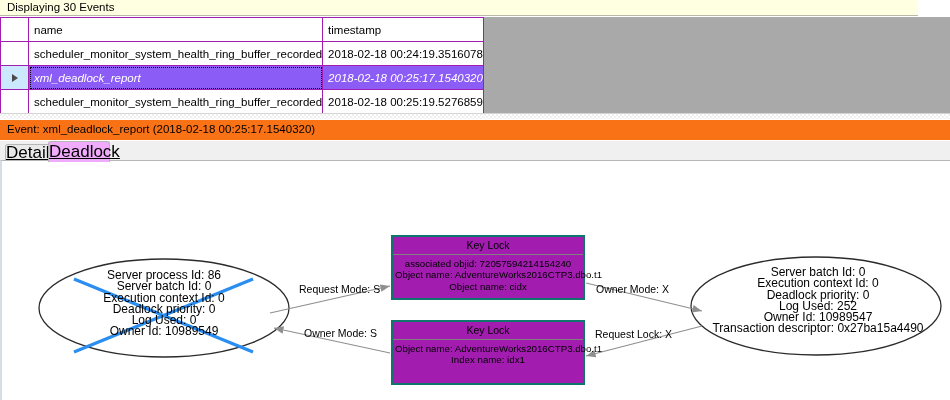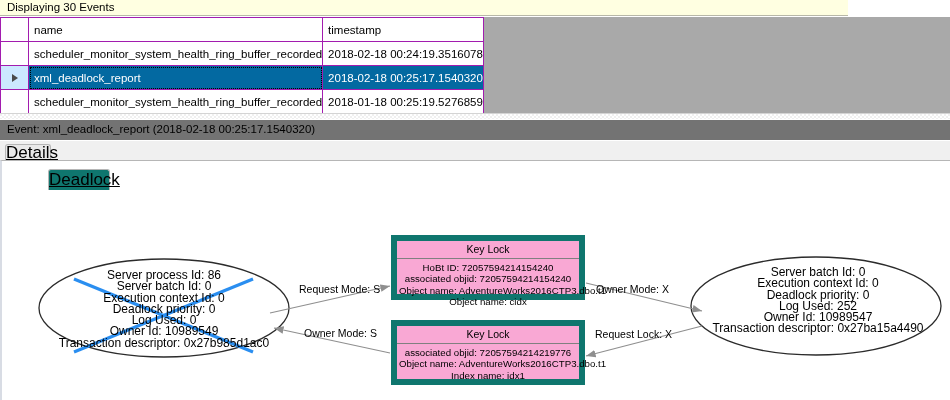--- a/index.html
+++ b/index.html
@@ -3,21 +3,21 @@
 <meta charset="utf-8">
 <style>
   html,body{margin:0;padding:0;}
   body{
     width:950px;height:400px;overflow:hidden;
     font-family:"Liberation Sans", sans-serif;
     font-size:11px;color:#000;background:#ffffff;
   }
   
   .events-bar{
-    position:absolute;left:0;top:0;width:848px;height:16px;
+    position:absolute;left:0;top:0;width:918px;height:16px;
     background:#ffffe1;border-bottom:1px solid #b8b8a8;
     box-sizing:border-box;
   }
   .events-bar span{
     position:absolute;left:7px;top:1px;font-size:11.5px;color:#000;
   }
   
   .grid{
     position:absolute;left:0;top:17px;width:950px;height:102px;
     background:#a9a9a9;
@@ -33,21 +33,21 @@
     vertical-align:middle;
     white-space:nowrap;overflow:hidden;
     background:#fff;
   }
   .grid-table col.c-sel{width:28px;}
   .grid-table col.c-name{width:276px;}
   .grid-table col.c-ts{width:158px;}
   .grid-table td.sel-cell{padding:0;text-align:center;background:#fff;}
   .grid-table tr.is-selected td.sel-cell{background:#cce8ff;}
   .grid-table tr.is-selected td.data-cell{
-    background:#0369a1;color:#fff;
+    background:#8b5cf6;color:#fff;font-style:italic;
   }
   .grid-table tr.is-selected td.data-cell.focused{
     outline:1px dotted #000;outline-offset:-2px;
   }
   .row-arrow{
     display:inline-block;width:0;height:0;
     border-top:4px solid transparent;border-bottom:4px solid transparent;
     border-left:6px solid #4a4a4a;vertical-align:middle;
   }
   .grid-scroll{
@@ -55,21 +55,21 @@
     background:#f0f0f0;
     background-image:
       linear-gradient(45deg,#fff 25%,transparent 25%,transparent 75%,#fff 75%),
       linear-gradient(45deg,#fff 25%,transparent 25%,transparent 75%,#fff 75%);
     background-size:4px 4px;background-position:0 0,2px 2px;
     border-top:1px solid #d4d4d4;box-sizing:border-box;
   }
   
   .event-header{
     position:absolute;left:0;top:120px;width:950px;height:20px;
-    background:#737373;
+    background:#f97316;
   }
   .event-header span{
     position:absolute;left:7px;top:3px;font-size:11.5px;
   }
   
   .tabstrip{
     position:absolute;left:0;top:141px;width:950px;height:20px;
     background:#f0f0f0;
   }
   .tab{
@@ -77,23 +77,22 @@
     border:1px solid #b6b6b6;border-bottom:none;
     background:#e9e9e9;
     border-radius:3px 3px 0 0;
     box-sizing:border-box;
     font-size:17px;line-height:16px;text-align:right;
     color:#000;
     text-decoration:underline;
   }
   .tab.active{
     top:0;height:21px;line-height:19px;
-    background:#0f766e;border-color:#b6b6b6;
+    background:#f0abfc;border-color:#b6b6b6;
     z-index:3;
-    margin-top:28px;
   }
   .tab-details{left:5px;width:46px;}
   .tab-deadlock{left:48px;width:62px;}
   
   .canvas{
     position:absolute;left:0;top:160px;width:950px;height:240px;
     background:#ffffff;
     border-top:1px solid #b6b6b6;
     border-left:2px solid #d8dce4;
     box-sizing:border-box;
@@ -102,21 +101,21 @@
   .canvas-svg{position:absolute;left:0;top:0;}
   
   .proc-text{
     position:absolute;text-align:center;font-size:12px;line-height:11.3px;
     color:#000;white-space:nowrap;
   }
   .proc-left{left:46px;top:109px;width:232px;}
   .proc-right{left:700px;top:106px;width:232px;}
   
   .lockbox{
-    position:absolute;border:6px solid #0f766e;background:#f9a8d4;
+    position:absolute;border:2px solid #0f766e;background:#a21caf;
     box-sizing:border-box;
   }
   .lockbox .title{
     height:17px;line-height:16px;text-align:center;font-size:10.5px;
     border-bottom:1px solid #808080;
   }
   .lockbox .body{
     padding:3px 2px 3px 2px;text-align:center;font-size:9.7px;
     line-height:11.3px;white-space:nowrap;
   }
@@ -162,21 +161,21 @@
       <tr class="is-selected">
         <td class="sel-cell">
           <span class="row-arrow"></span>
         </td>
         <td class="data-cell focused">xml_deadlock_report</td>
         <td class="data-cell">2018-02-18 00:25:17.1540320</td>
       </tr>
       <tr>
         <td class="sel-cell"></td>
         <td class="data-cell">scheduler_monitor_system_health_ring_buffer_recorded</td>
-        <td class="data-cell">2018-01-18 00:25:19.5276859</td>
+        <td class="data-cell">2018-02-18 00:25:19.5276859</td>
       </tr>
     </tbody>
   </table>
   <div class="grid-scroll"></div>
 </div>
 
 <div class="event-header">
   <span>Event: xml_deadlock_report (2018-02-18 00:25:17.1540320)</span>
 </div>
 
@@ -219,46 +218,43 @@
     </g>
   </svg>
 
   <div class="proc-text proc-left">
     <div>Server process Id: 86</div>
     <div>Server batch Id: 0</div>
     <div>Execution context Id: 0</div>
     <div>Deadlock priority: 0</div>
     <div>Log Used: 0</div>
     <div>Owner Id: 10989549</div>
-    <div>Transaction descriptor: 0x27b985d1ac0</div>
   </div>
 
   <div class="proc-text proc-right">
     <div>Server batch Id: 0</div>
     <div>Execution context Id: 0</div>
     <div>Deadlock priority: 0</div>
     <div>Log Used: 252</div>
     <div>Owner Id: 10989547</div>
     <div>Transaction descriptor: 0x27ba15a4490</div>
   </div>
 
   <div class="lockbox lock-top">
     <div class="title">Key Lock</div>
     <div class="body">
-      <div>HoBt ID: 72057594214154240</div>
       <div>associated objid: 72057594214154240</div>
       <div>Object name: AdventureWorks2016CTP3.dbo.t1</div>
       <div>Object name: cidx</div>
     </div>
   </div>
 
   <div class="lockbox lock-bottom">
     <div class="title">Key Lock</div>
     <div class="body">
-      <div>associated objid: 72057594214219776</div>
       <div>Object name: AdventureWorks2016CTP3.dbo.t1</div>
       <div>Index name: idx1</div>
     </div>
   </div>
 
   <div class="edge-label lbl-req-s">Request Mode: S</div>
   <div class="edge-label lbl-own-x">Owner Mode: X</div>
   <div class="edge-label lbl-own-s">Owner Mode: S</div>
   <div class="edge-label lbl-req-x">Request Lock: X</div>
 </div>

